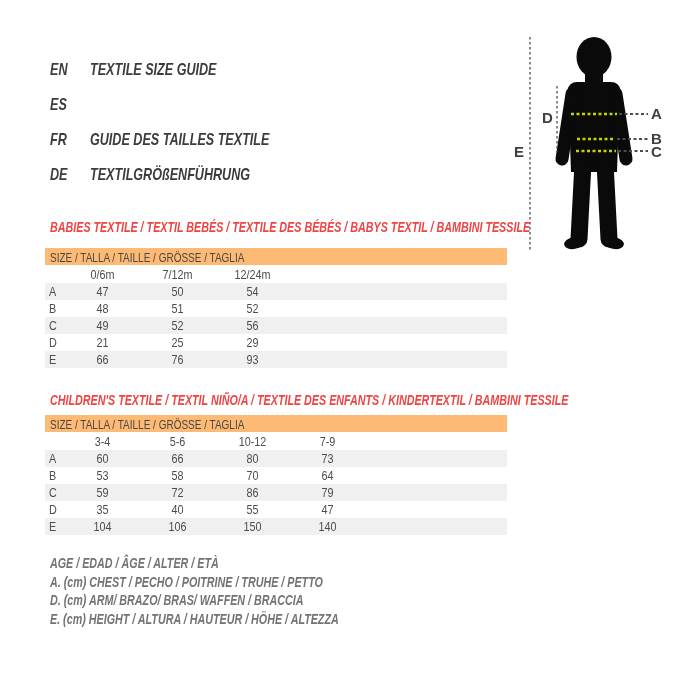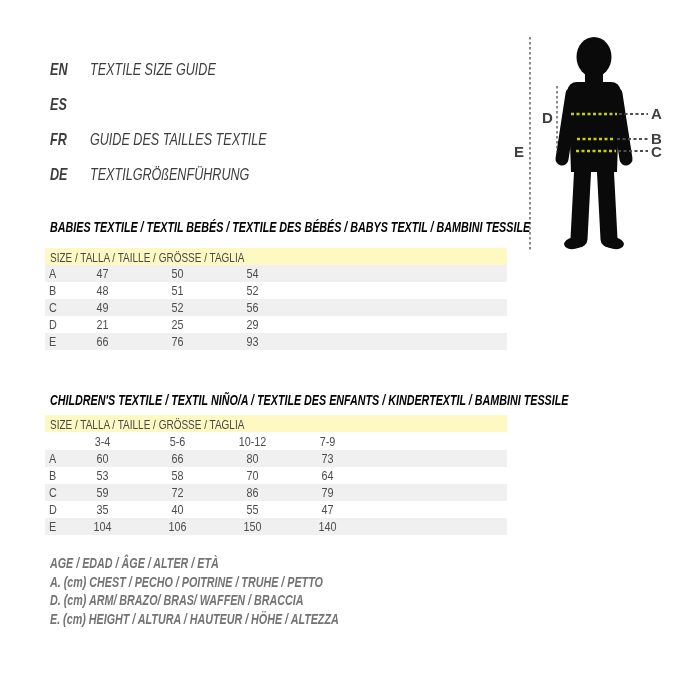--- a/index.html
+++ b/index.html
@@ -7,26 +7,26 @@
     width:700px;height:700px;background:#ffffff;position:relative;overflow:hidden;
     font-family:"Liberation Sans","DejaVu Sans",sans-serif;color:#3c3c3c;
   }
   .abs{position:absolute;}
   
   .cx{display:inline-block;transform:scaleX(0.74);transform-origin:0 50%;white-space:nowrap;}
   
   .lang-block{left:50px;top:45px;}
   .lang-row{display:flex;height:18.8px;align-items:center;margin-top:16px;}
   .lang-code{width:40px;font-size:17px;font-weight:700;color:#3c3c3c;}
-  .lang-label{font-size:17px;font-weight:400;color:#3c3c3c;}
+  .lang-label{font-size:17px;font-weight:700;color:#3c3c3c;}
   
-  .section-title{left:50px;font-size:14.5px;font-weight:700;line-height:14px;color:#000000;}
+  .section-title{left:50px;font-size:14.5px;font-weight:700;line-height:14px;color:#ef4444;}
   
   .size-table{left:45px;width:462px;}
-  .t-header{height:17px;background:#fef9c3;line-height:17px;padding-left:5px;box-sizing:border-box;}
+  .t-header{height:17px;background:#fdba74;line-height:17px;padding-left:5px;box-sizing:border-box;}
   .t-header span{font-size:13.5px;font-weight:400;color:#484848;}
   .t-grid{display:grid;grid-template-columns:20px 75px 75px 75px 75px 1fr;align-items:center;}
   .t-cols{height:18px;background:#ffffff;}
   .t-row{height:17px;}
   .t-row.stripe{background:#f0f0f0;}
   .cell{font-size:13.5px;color:#4d4d4d;text-align:center;transform:scaleX(0.8);transform-origin:50% 50%;white-space:nowrap;}
   .cell.lbl{text-align:left;padding-left:5px;transform-origin:0 50%;}
   
   .legend-block{left:50px;top:554px;}
   .legend-line{height:18.5px;display:flex;align-items:center;font-size:14.5px;font-weight:700;color:#737373;}
@@ -80,20 +80,26 @@
 <div class="abs fig-label" style="left:651px;top:106px;">A</div>
 <div class="abs fig-label" style="left:651px;top:131px;">B</div>
 <div class="abs fig-label" style="left:651px;top:144px;">C</div>
 <div class="abs fig-label" style="left:542px;top:110px;">D</div>
 <div class="abs fig-label" style="left:514px;top:144px;">E</div>
 
 <div class="abs section-title" style="top:220px;"><i class="cx">BABIES TEXTILE / TEXTIL BEBÉS / TEXTILE DES BÉBÉS / BABYS TEXTIL / BAMBINI TESSILE</i></div>
 
 <div class="abs size-table" style="top:248px;">
   <div class="t-header"><span class="cx">SIZE / TALLA / TAILLE / GRÖSSE / TAGLIA</span></div>
+  <div class="t-grid t-cols">
+    <span class="cell lbl"></span>
+    <span class="cell">0/6m</span>
+    <span class="cell">7/12m</span>
+    <span class="cell">12/24m</span>
+  </div>
   <div class="t-grid t-row stripe">
     <span class="cell lbl">A</span>
     <span class="cell">47</span>
     <span class="cell">50</span>
     <span class="cell">54</span>
   </div>
   <div class="t-grid t-row">
     <span class="cell lbl">B</span>
     <span class="cell">48</span>
     <span class="cell">51</span>

